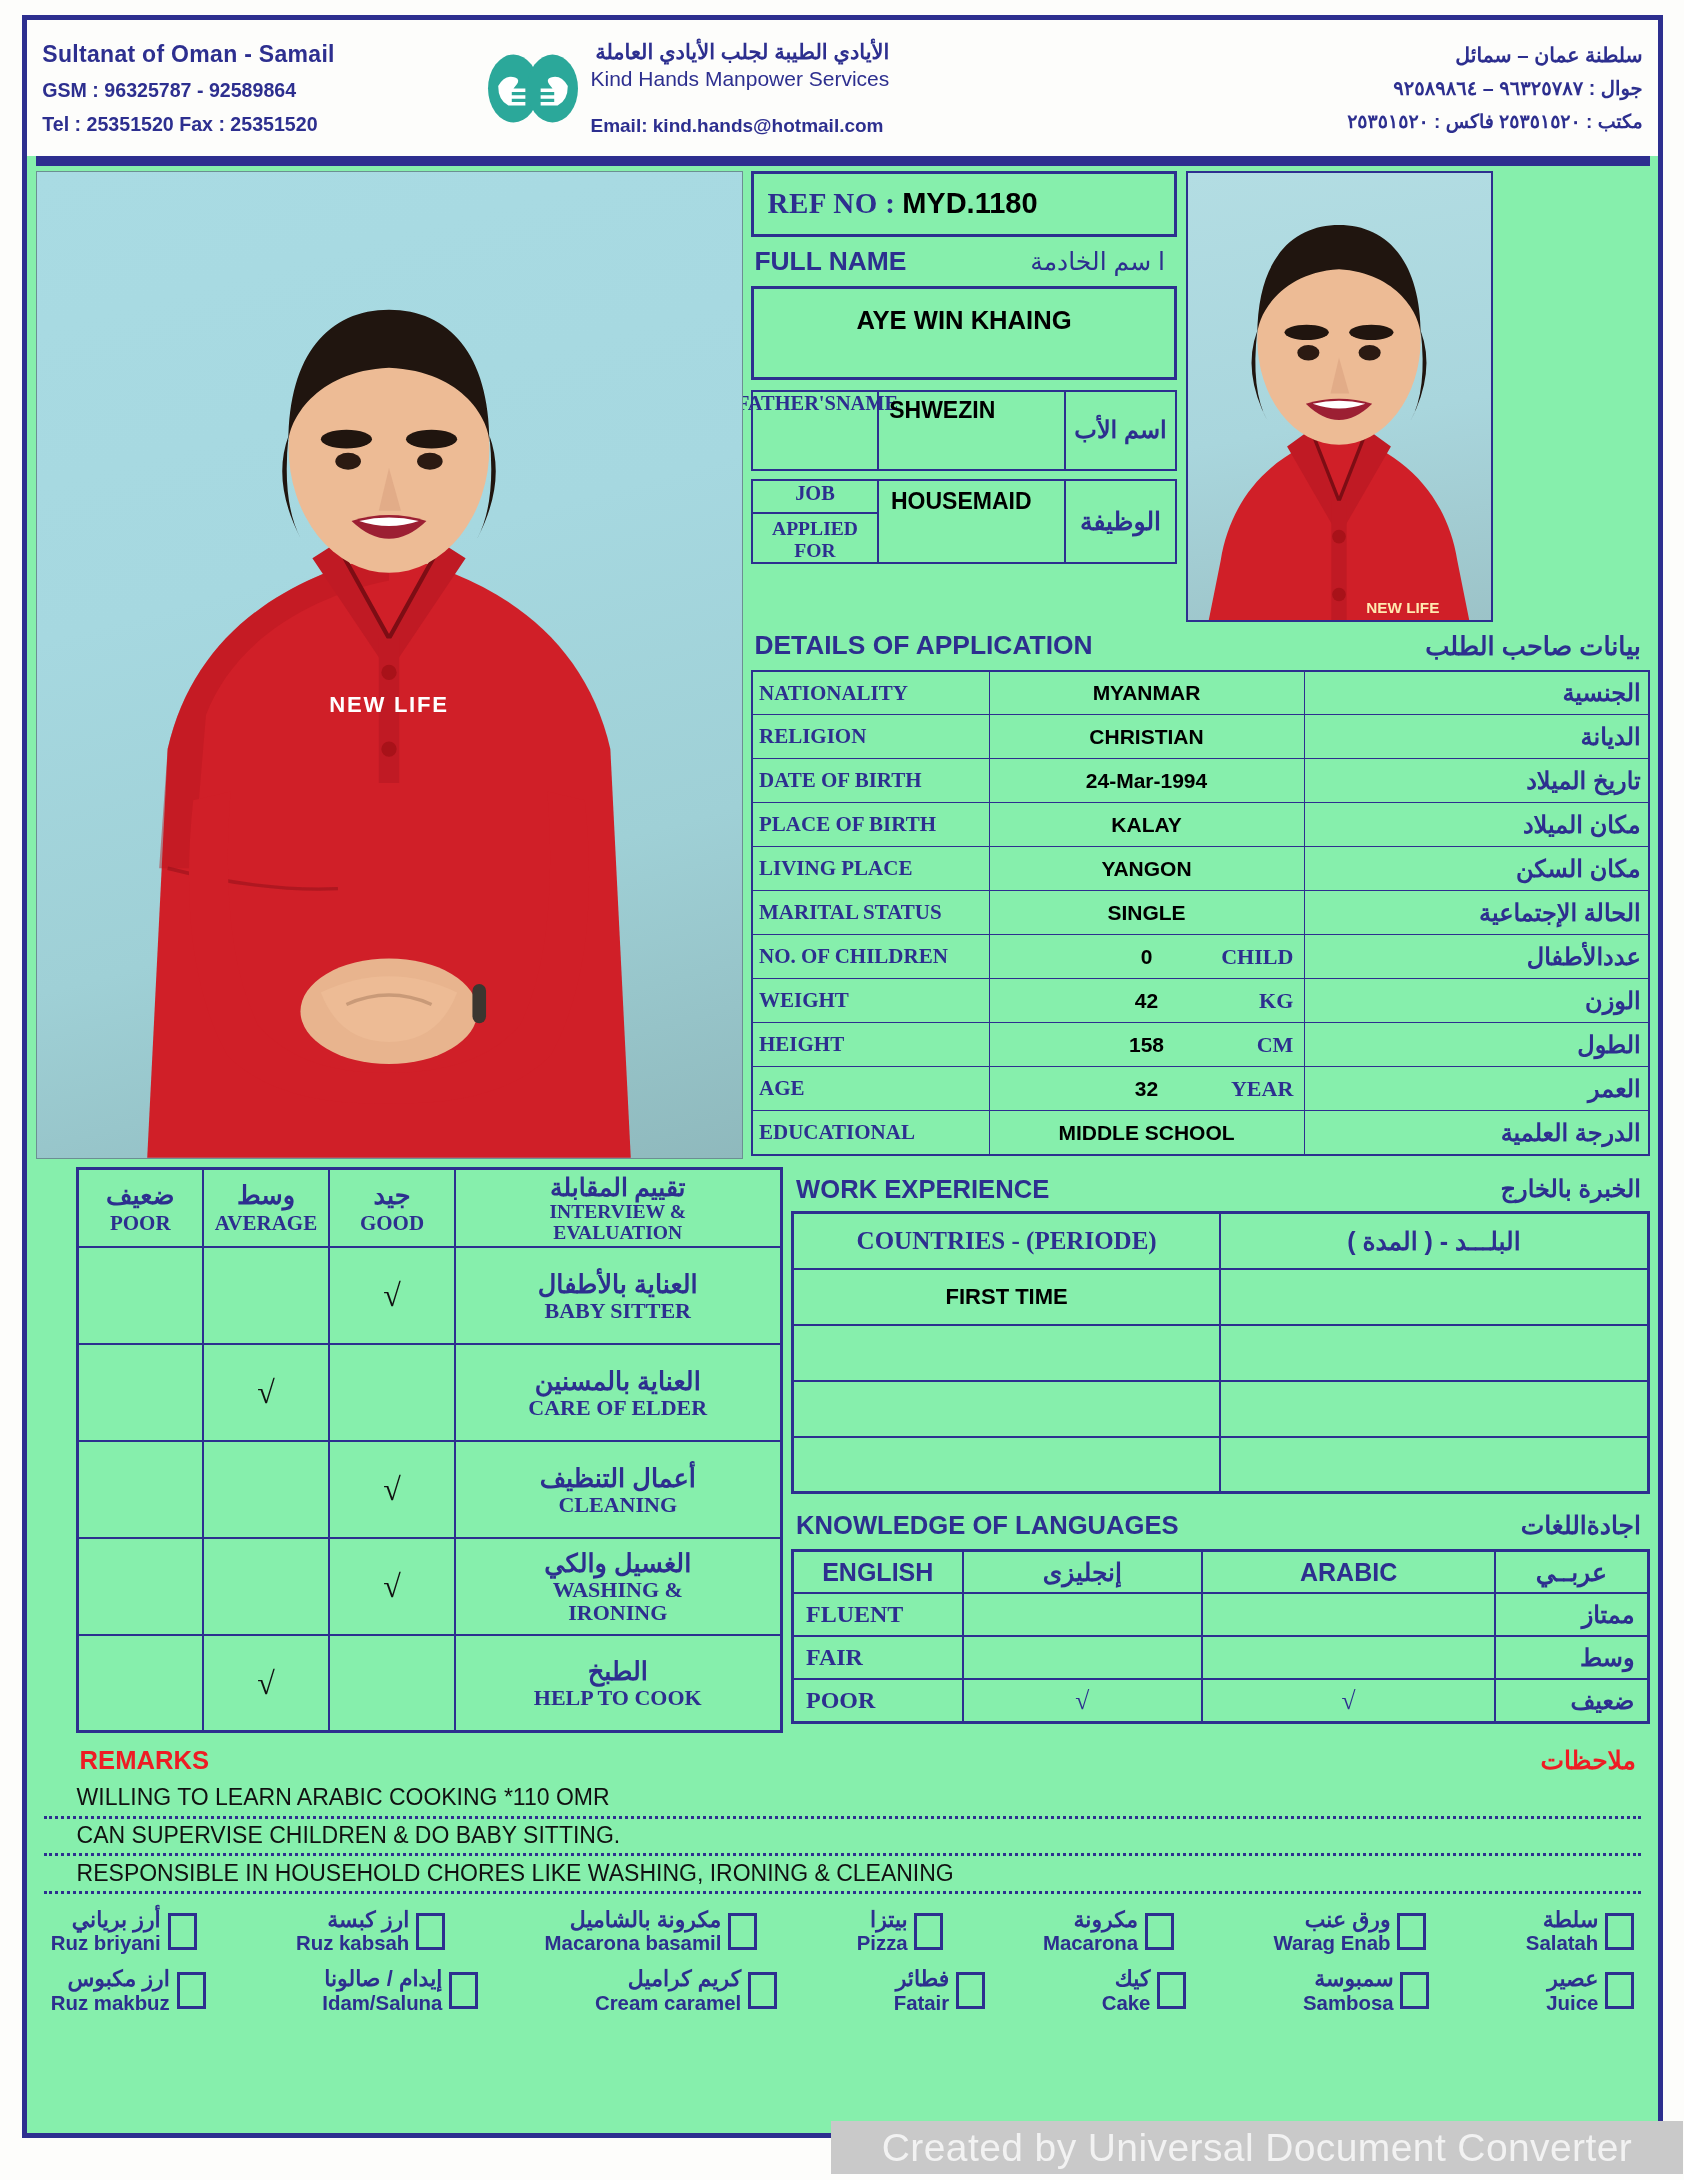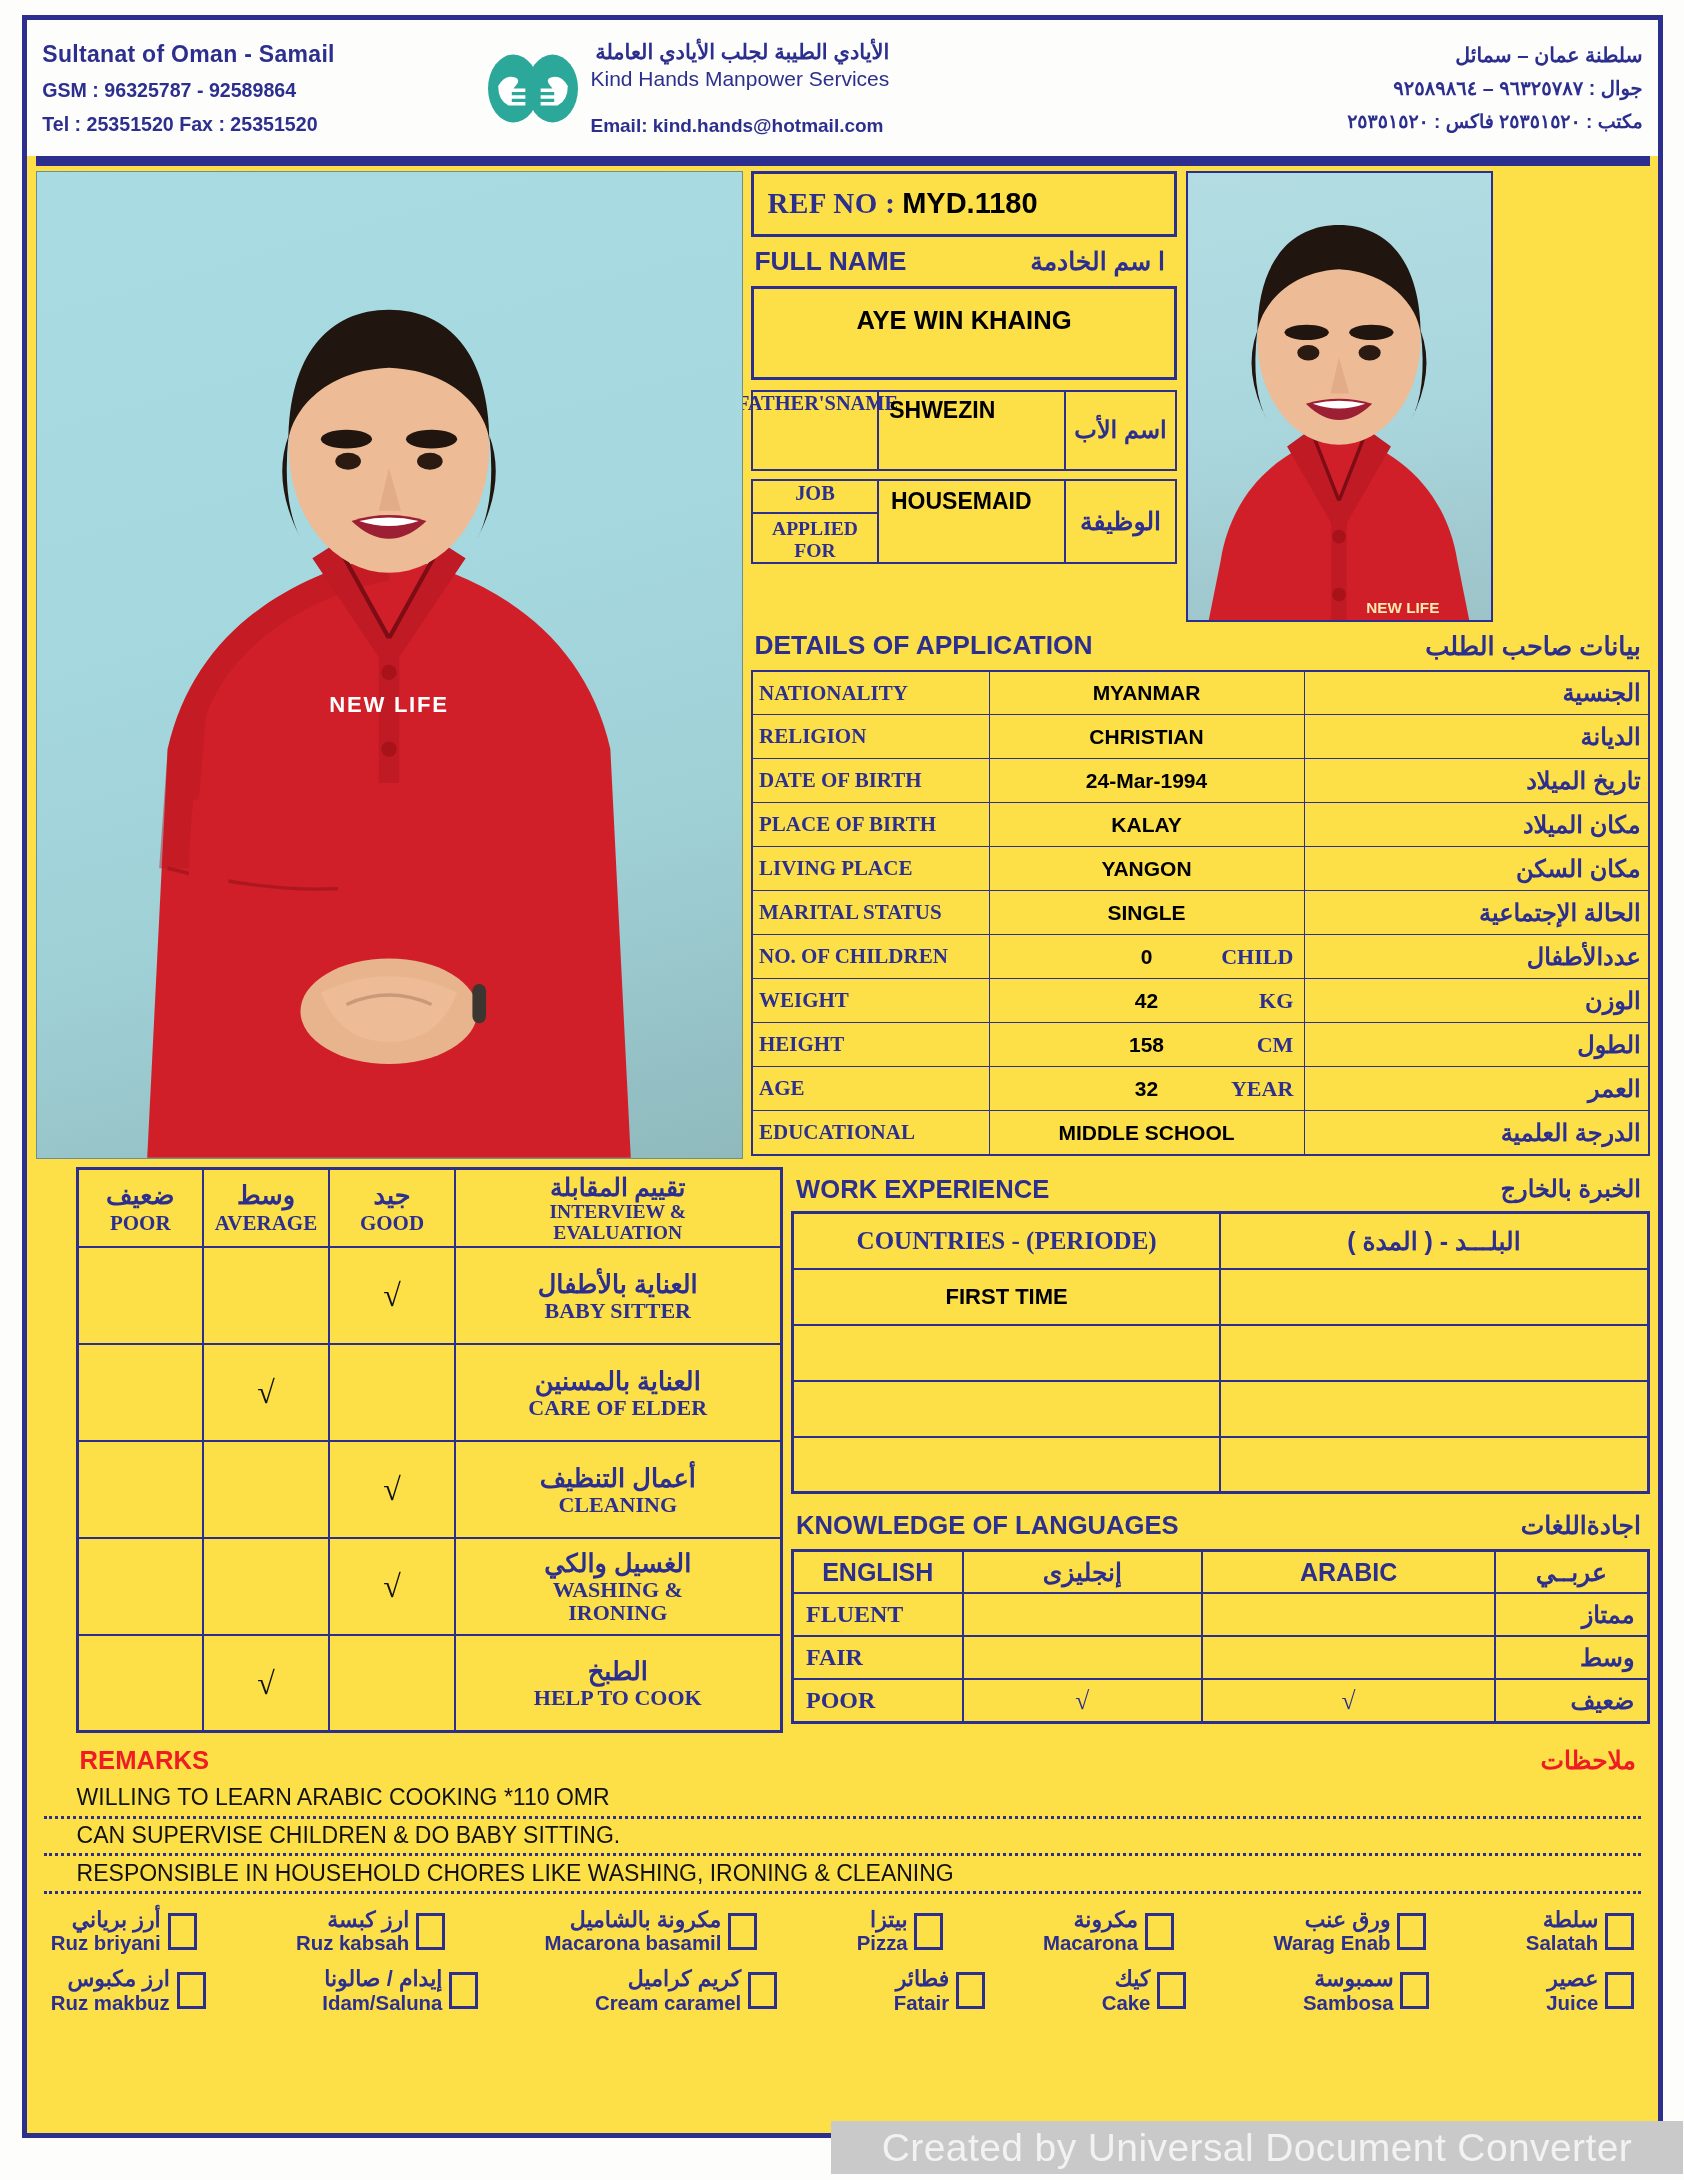--- a/index.html
+++ b/index.html
@@ -12,21 +12,21 @@
     position: relative;
     width: 1685px; height: 2181px;
     background: #fdfdfb;
     padding: 15.3px 22px 0 22px;
   }
   .outer-frame {
     position: relative;
     width: 1641px;
     height: 2123px;
     border: 5.1px solid #2d2f8f;
-    background: #fde047;
+    background: #86efac;
     display: flex;
     flex-direction: column;
   }
 
   
   .header {
     height: 136px;
     display: flex;
     align-items: center;
     padding: 0 15.3px;
@@ -65,21 +65,21 @@
   .mp-person { position:absolute; left:50%; bottom:0; transform:translateX(-50%); }
 
   .right-col { flex: 1; display: flex; flex-direction: column; }
   .rc-top { display: flex; gap: 8.5px; }
   .rc-fields { width: 426px; flex: 0 0 auto;}
   .ref-box { border: 3.4px solid #2d2f8f; height: 66px; display:flex; align-items:center; padding-left:13.6px;}
   .ref-label { color:#2d2f8f; font-family:"Liberation Serif", serif; font-weight:bold; font-size:29px; letter-spacing:0.4px;}
   .ref-value { color:#000; font-weight:bold; font-size:29px; margin-left:6.8px;}
   .fullname-hdr { height:49px; display:flex; align-items:center; justify-content:space-between; padding:0 12px 0 3.4px;}
   .fn-en { color:#2d2f8f; font-weight:bold; font-size:26.4px;}
-  .fn-ar { color:#2d2f8f; font-weight:bold; font-size:25px; direction:rtl;}
+  .fn-ar { color:#2d2f8f; font-weight:normal; font-size:25px; direction:rtl;}
   .fullname-box { border:3.4px solid #2d2f8f; height:94px; display:flex; align-items:flex-start; justify-content:center; padding-top:17px;}
   .fullname-box span { font-size:25.6px; font-weight:bold; color:#000;}
 
   .f2-row { display:flex; border:2.6px solid #2d2f8f; height:81px; margin-top:10.2px;}
   .f2-lab { width:126px; border-right:2.6px solid #2d2f8f; color:#2d2f8f; font-family:"Liberation Serif",serif; font-weight:bold; font-size:20.4px; display:flex; flex-direction:row; justify-content:center; padding-left:5.1px; line-height:1.08;}
   .f2-val { flex:1; border-right:2.6px solid #2d2f8f; font-size:23px; font-weight:bold; color:#000; padding:5.1px 0 0 10.2px;}
   .f2-ar { width:109px; color:#2d2f8f; font-weight:bold; font-size:24px; direction:rtl; display:flex; align-items:center; justify-content:center;}
 
   .f3-row { display:flex; border:2.6px solid #2d2f8f; height:85px; margin-top:8.5px;}
   .f3-lab { width:126px; border-right:2.6px solid #2d2f8f; color:#2d2f8f; font-family:"Liberation Serif",serif; font-weight:bold; font-size:20.4px; display:flex; flex-direction:column; align-items:center; justify-content:center;}

